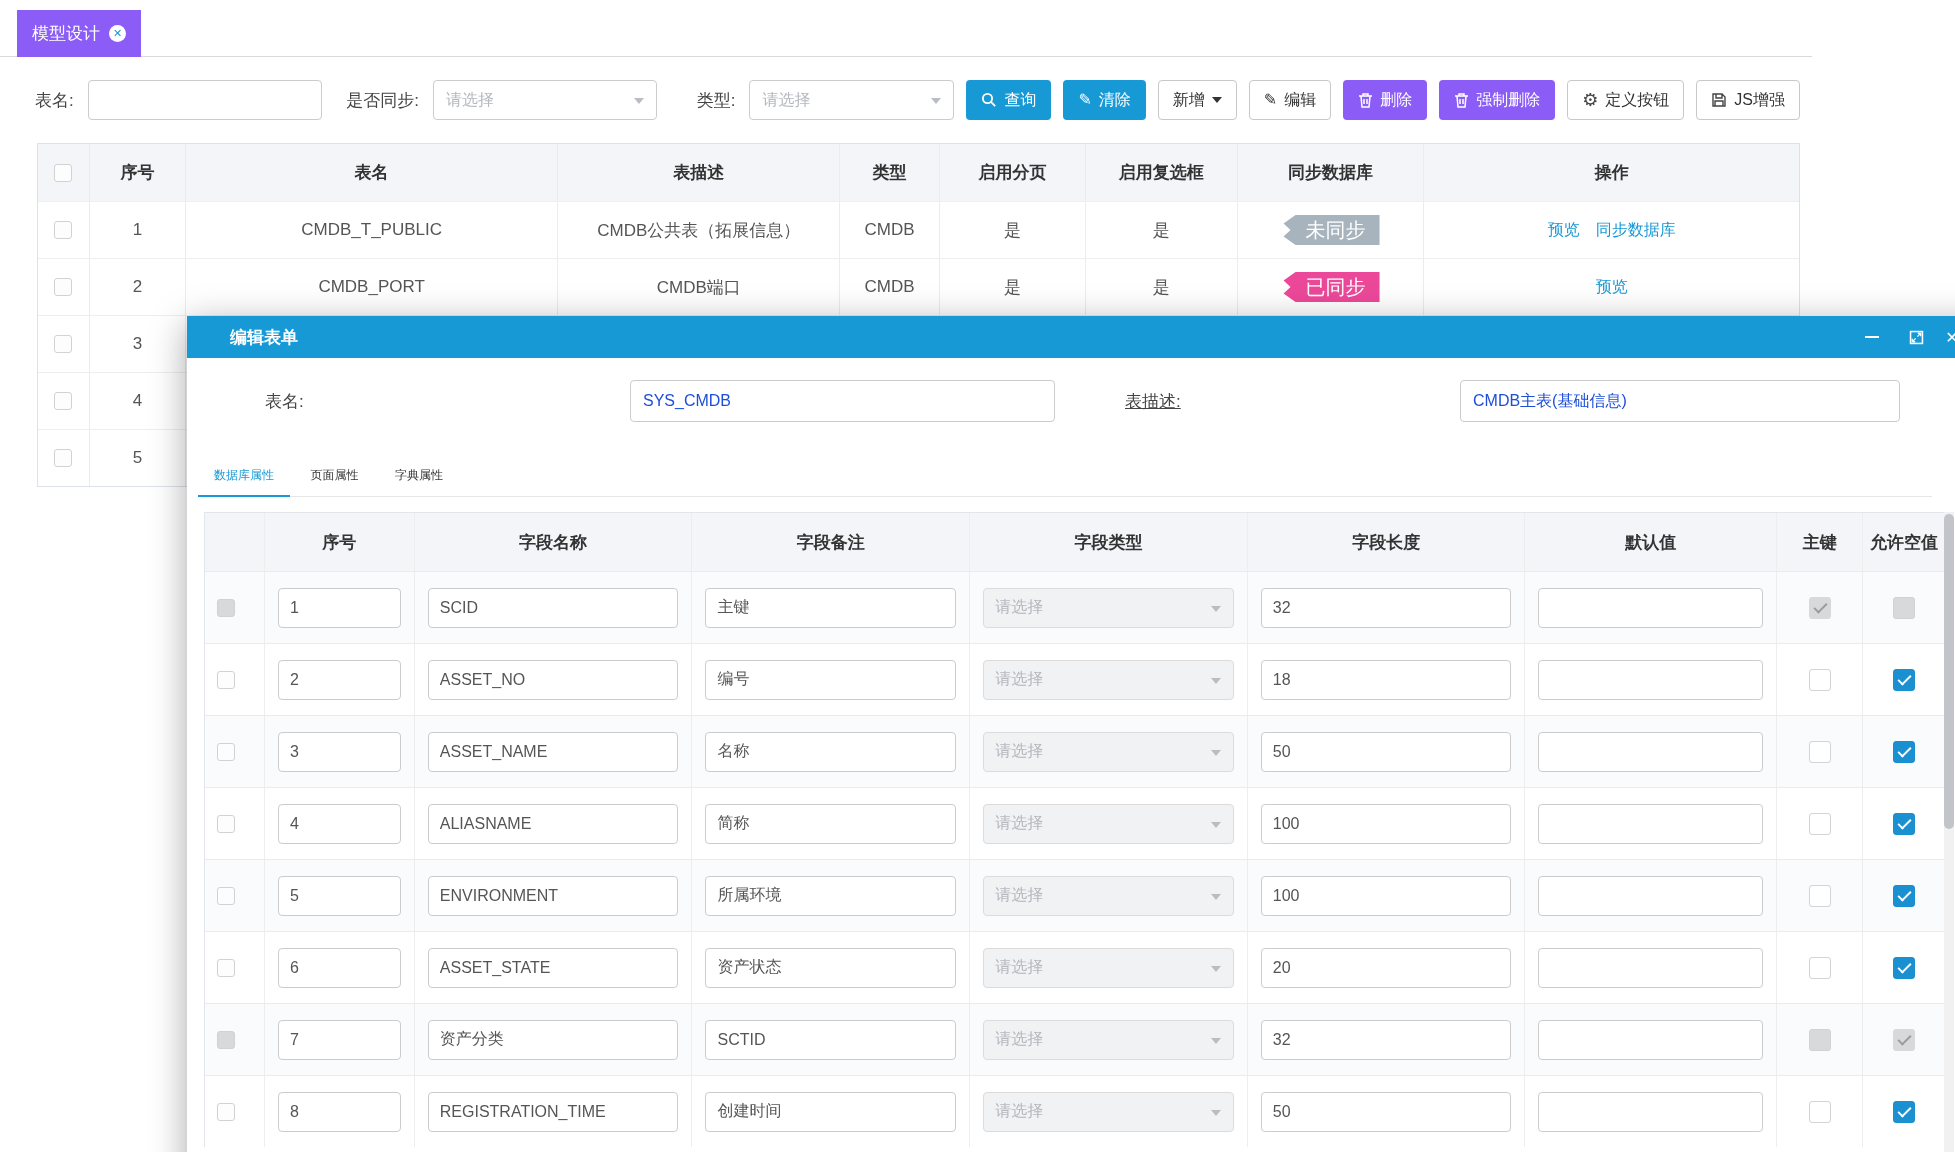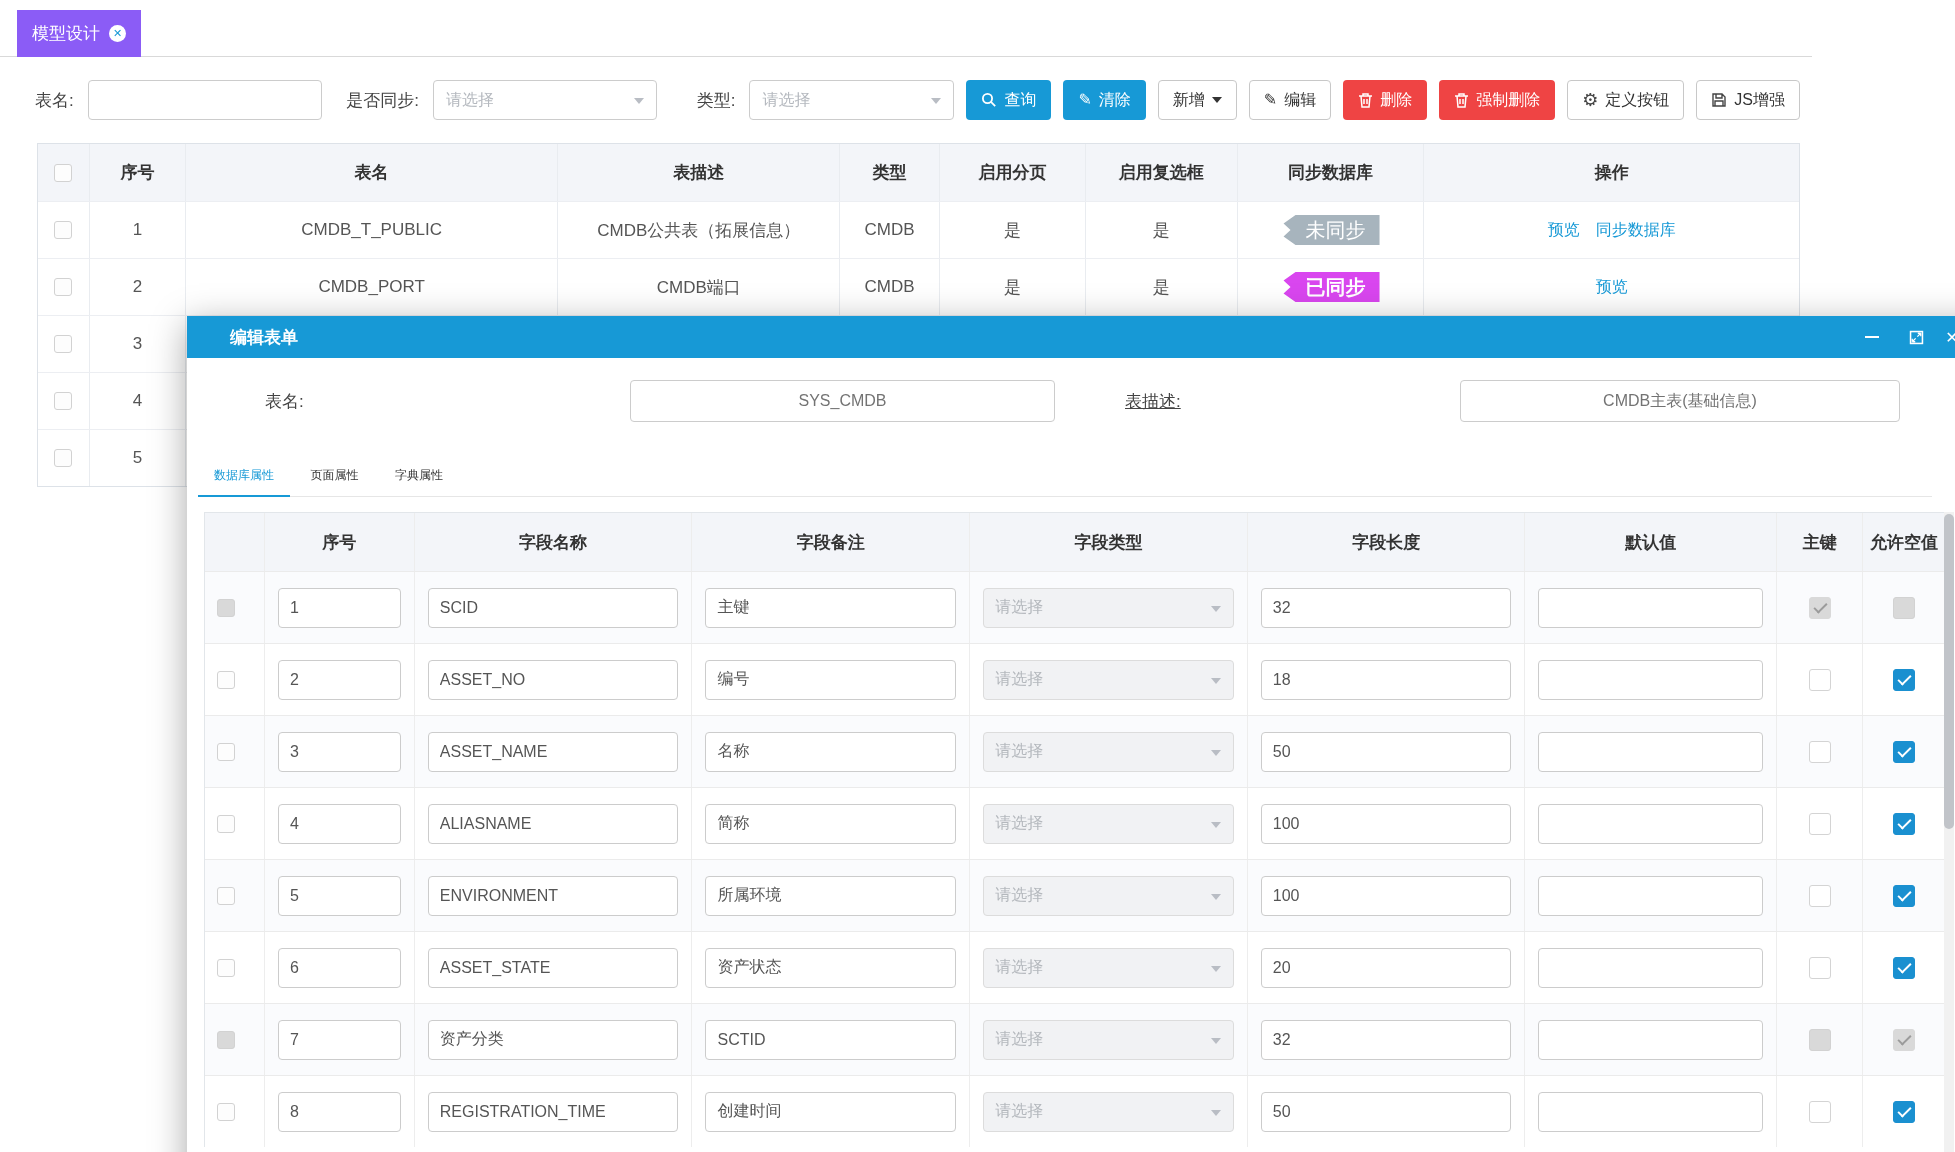--- a/index.html
+++ b/index.html
@@ -23,57 +23,57 @@
          background:#fff; display:flex; align-items:center; padding:0 12px; cursor:pointer; }
   .sel .ph { font-size:16px; color:#b5b9bf; }
   .caret { position:absolute; right:12px; top:17px; width:0; height:0;
            border:5px solid transparent; border-top:6px solid #b9bdc4; }
   .sel.w1 { width:238px; } .sel.w2 { width:218px; }
   .sp24 { margin-left:24px; } .sp22 { margin-left:40px; }
   .btn { height:40px; border-radius:4px; margin-left:12px; font-size:16px; display:inline-flex;
          align-items:center; gap:7px; padding:0 14px; cursor:pointer; border:1px solid transparent;
          background:#fff; white-space:nowrap; font-family:inherit; }
   .btn.blue { background:#1799d6; color:#fff; }
-  .btn.red  { background:#ef4444; color:#fff;font-family:Liberation Serif, serif; }
+  .btn.red  { background:#8b5cf6; color:#fff;font-family:Liberation Serif, serif; }
   .btn.white{ border-color:#c8c8c8; color:#333; }
   .btn svg { display:block; }
   .pencil { font-size:16px; line-height:1; }
   .gearch { font-size:18px; line-height:1; color:#444; }
   .dcaret { width:0; height:0; border:5px solid transparent; border-top:6px solid #333; margin-top:5px; }
 
   
   .mtable { margin-left:37px; width:1763px; border:1px solid #dde2e8; }
   .mhead { display:flex; height:57px; background:#f3f5f9; font-weight:bold; font-size:17px; color:#333; }
   .mrow  { display:flex; height:57px; border-top:1px solid #eceef2; font-size:17px; color:#555; background:#fff; }
   .c { display:flex; align-items:center; justify-content:center; border-right:1px solid #e9ecf0; height:100%; }
   .c:last-child { border-right:none; }
   .w0{width:52px;} .w1{width:96px;} .w2{width:373px;} .w3{width:282px;} .w4{width:100px;}
   .w5{width:146px;} .w6{width:152px;} .w7{width:187px;} .w8{width:375px;}
   .cb { position:relative; width:18px; height:18px; border:1px solid #d2d2d2; border-radius:3px; background:#fdfdfd; cursor:pointer; }
   .badge { position:relative; display:inline-block; color:#fff; font-size:20px; line-height:30px;
            padding:0 14px 0 24px;
            clip-path:polygon(14px 0,100% 0,100% 100%,14px 100%,2px 72%,9px 50%,2px 28%); }
   .badge.unsynced { background:#a7b4bd; }
-  .badge.synced   { background:#d946ef;font-weight:bold; }
+  .badge.synced   { background:#ec4899; }
   .link { color:#1799d6; font-size:16px; cursor:pointer; text-decoration:none; margin:0 8px; }
 
   
   .modal { position:absolute; left:187px; top:316px; width:1812px; height:900px; background:#fff;
            box-shadow:0 8px 34px rgba(0,0,0,.35); }
   .modal-head { height:42px; background:#1799d6; position:relative; display:flex; align-items:center; }
   .modal-title { color:#fff; font-size:17px; font-weight:bold; margin-left:43px; }
   .winbtn { position:absolute; top:0; height:42px; width:26px; display:flex; align-items:center;
             justify-content:center; cursor:pointer; color:#fff; }
   .winbtn.min { left:1672px; } .winbtn.max { left:1716px; } .winbtn.cls { left:1752px; font-size:16px; }
   .minbar { width:14px; height:2px; background:#fff; }
 
   .mform { position:absolute; top:64px; left:0; width:100%; height:44px; }
   .mform .flbl { position:absolute; font-size:17px; color:#444; line-height:44px; }
   .mform .finp { position:absolute; height:42px; border:1px solid #ccc; border-radius:4px;
-                 font-size:16px; color:#737373; padding:16px 12px; outline:none;text-align:center; }
+                 font-size:16px; color:#1d4ed8; padding:16px 12px; outline:none; }
   .flbl.l1 { left:78px; } .finp.i1 { left:443px; width:425px; }
   .flbl.l2 { left:938px;text-decoration:underline; } .finp.i2 { left:1273px; width:440px; }
 
   .mtabs { position:absolute; top:139px; left:11px; width:1734px; height:42px; border-bottom:1px solid #e6e6e6; }
   .mtab { display:inline-block; padding:0 16px; line-height:40px; height:42px; font-size:12px;
           color:#333; cursor:pointer; }
   .mtab.active { color:#1799d6; border-bottom:2px solid #1799d6; }
 
   .modal-table { position:absolute; left:17px; top:196px; width:1742px; border:1px solid #e2e6ea; border-bottom:none; background:#fff; }
   .mt-head { display:flex; height:58px; background:#f3f5f9; font-size:17px; font-weight:bold; color:#333; }

